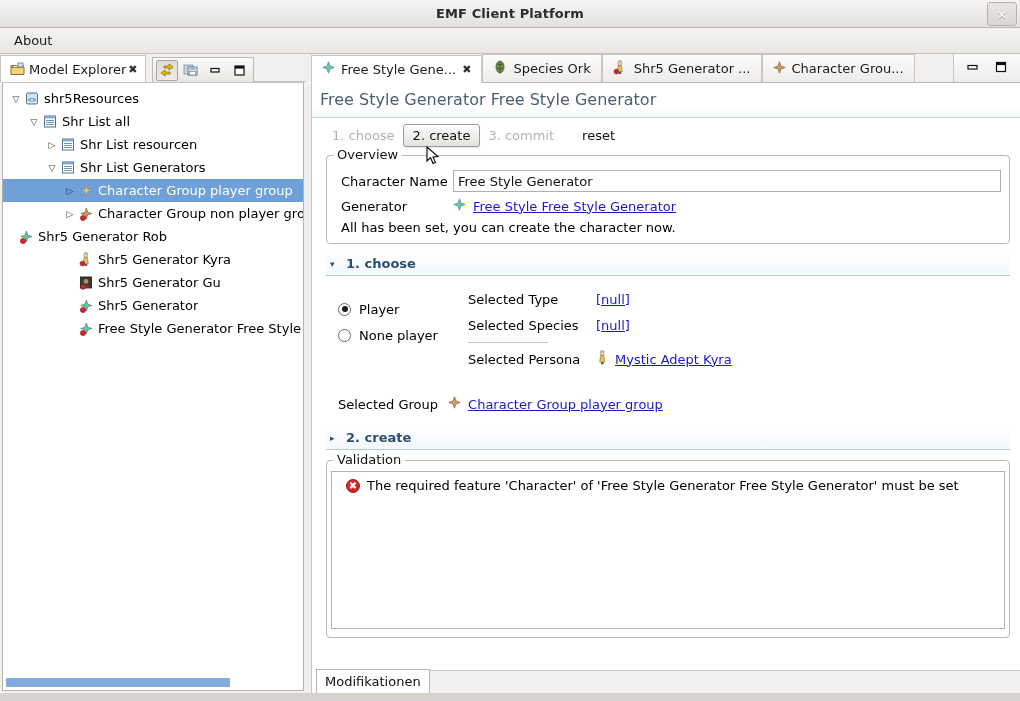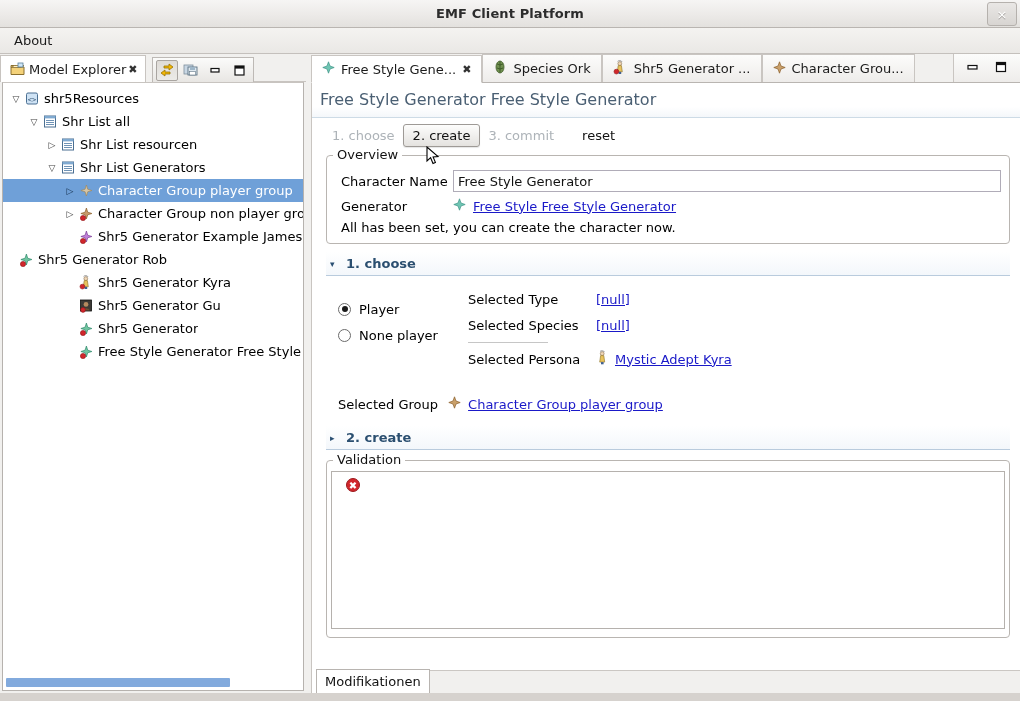--- a/index.html
+++ b/index.html
@@ -451,30 +451,20 @@
             </div>
             <div class="tree-row" style="padding-left: 60px;">
               <span class="twisty">▷</span>
               <span class="ticon">
                 <svg width="15" height="14" viewBox="0 0 15 14">
                   <path d="M7.4 1 L8.7 5.2 L12.9 6.5 L8.7 7.8 L7.4 12 L6.1 7.8 L1.9 6.5 L6.1 5.2 Z" fill="#c99a6a" stroke="#8a5f2b" stroke-width=".7"></path>
                   <circle cx="4" cy="11" r="2.6" fill="#d1262b" stroke="#8f1417" stroke-width=".6"></circle>
                 </svg>
               </span>
               <span class="tlabel">Character Group non player gro</span>
-            </div>
-            <div class="tree-row" style="padding-left: 60px;">
-              <span class="twisty"></span>
-              <span class="ticon">
-                <svg width="15" height="14" viewBox="0 0 15 14">
-                  <path d="M7.4 1 L8.7 5.2 L12.9 6.5 L8.7 7.8 L7.4 12 L6.1 7.8 L1.9 6.5 L6.1 5.2 Z" fill="#c07fd8" stroke="#7b3f96" stroke-width=".7"></path>
-                  <circle cx="4" cy="11" r="2.6" fill="#d1262b" stroke="#8f1417" stroke-width=".6"></circle>
-                </svg>
-              </span>
-              <span class="tlabel">Shr5 Generator Example James</span>
             </div>
             <div class="tree-row" style="">
               <span class="twisty"></span>
               <span class="ticon">
                 <svg width="15" height="14" viewBox="0 0 15 14">
                   <path d="M7.4 1 L8.7 5.2 L12.9 6.5 L8.7 7.8 L7.4 12 L6.1 7.8 L1.9 6.5 L6.1 5.2 Z" fill="#6fc5a0" stroke="#2f8a6b" stroke-width=".7"></path>
                   <circle cx="4" cy="11" r="2.6" fill="#d1262b" stroke="#8f1417" stroke-width=".6"></circle>
                 </svg>
               </span>
               <span class="tlabel">Shr5 Generator Rob</span>
@@ -673,20 +663,21 @@
         <div class="sect-header">
           <span class="tw">▸</span>
           <span class="stitle">2. create</span>
         </div>
 
         <div class="valgroup">
           <div class="glabel">Validation</div>
           <div class="valbox">
             <div class="valrow">
               <span class="err-icon">✖</span>
+              <span>The required feature 'Character' of 'Free Style Generator Free Style Generator' must be set</span>
             </div>
           </div>
         </div>
 
         <div style="flex:1"></div>
 
         <div class="bottom-tabrow">
           <div class="btab">Modifikationen</div>
           <div class="btab-fill"></div>
         </div>

